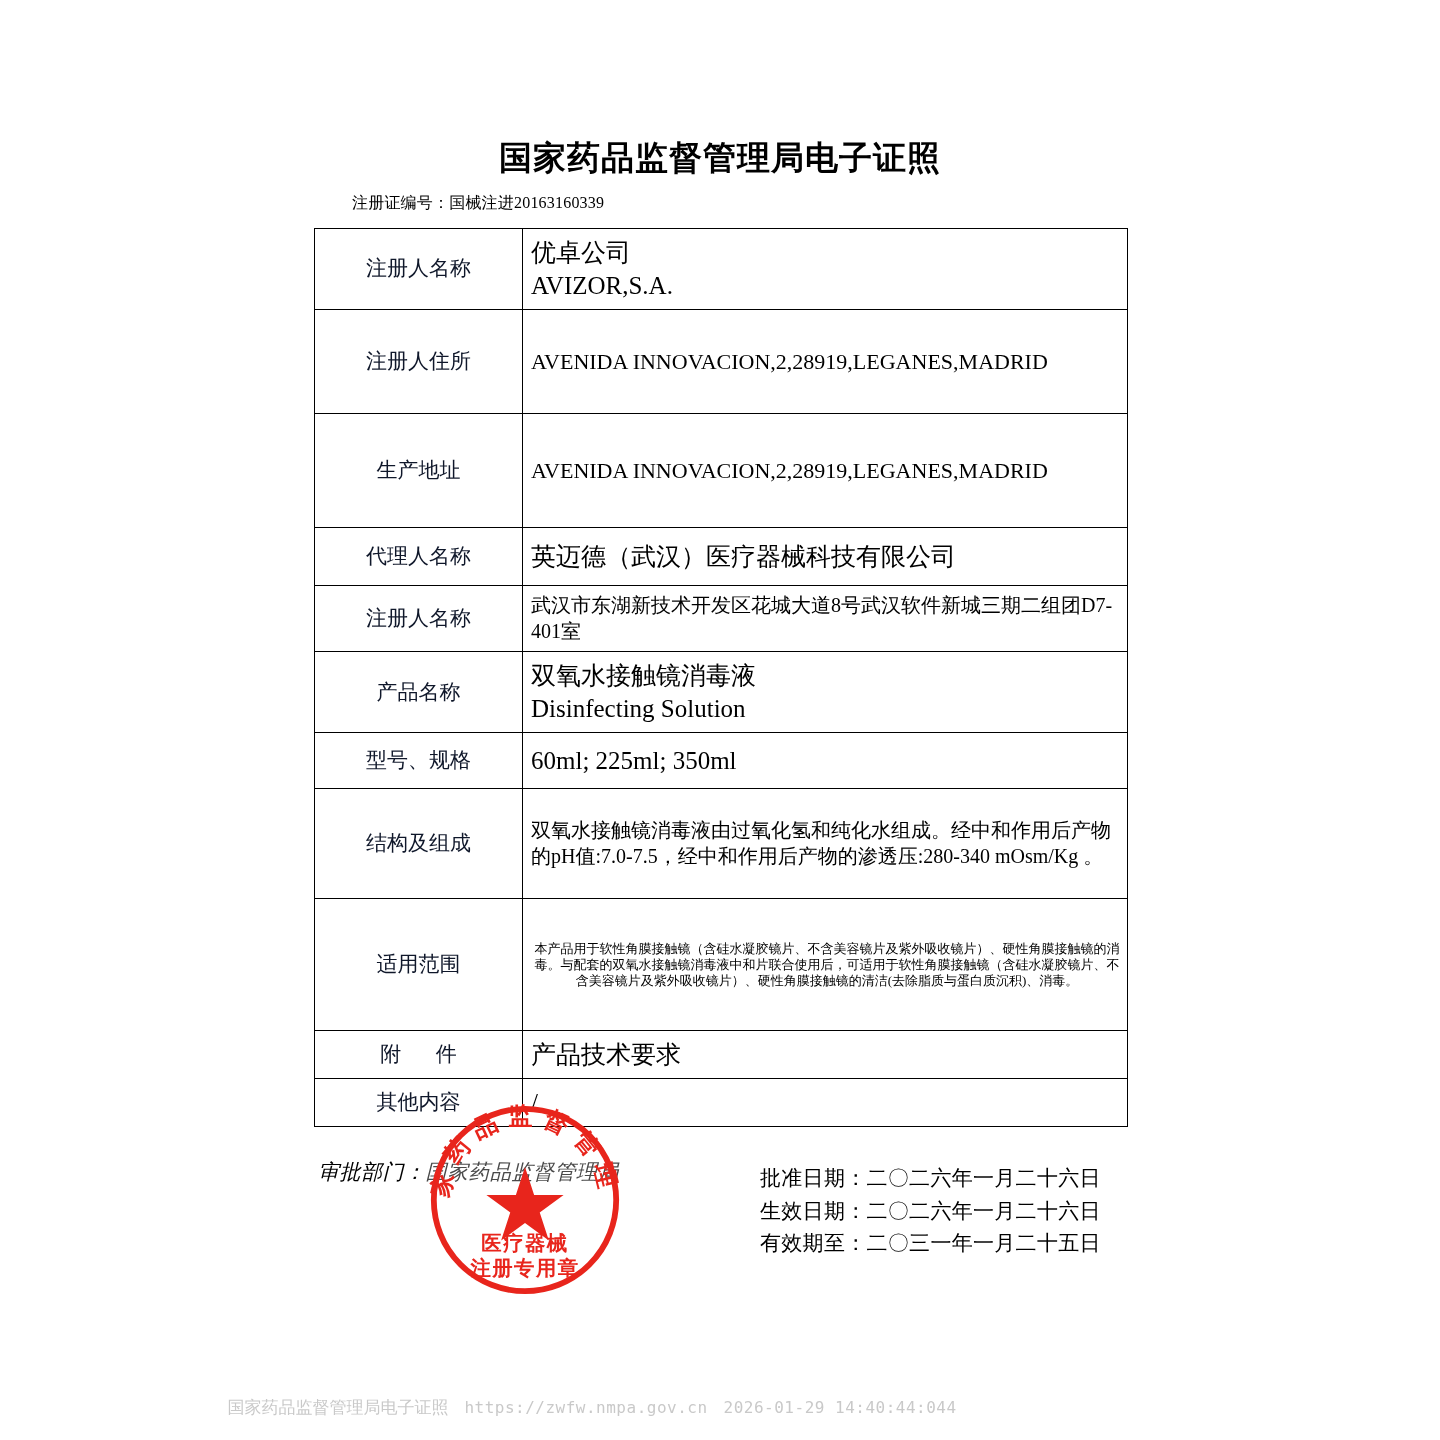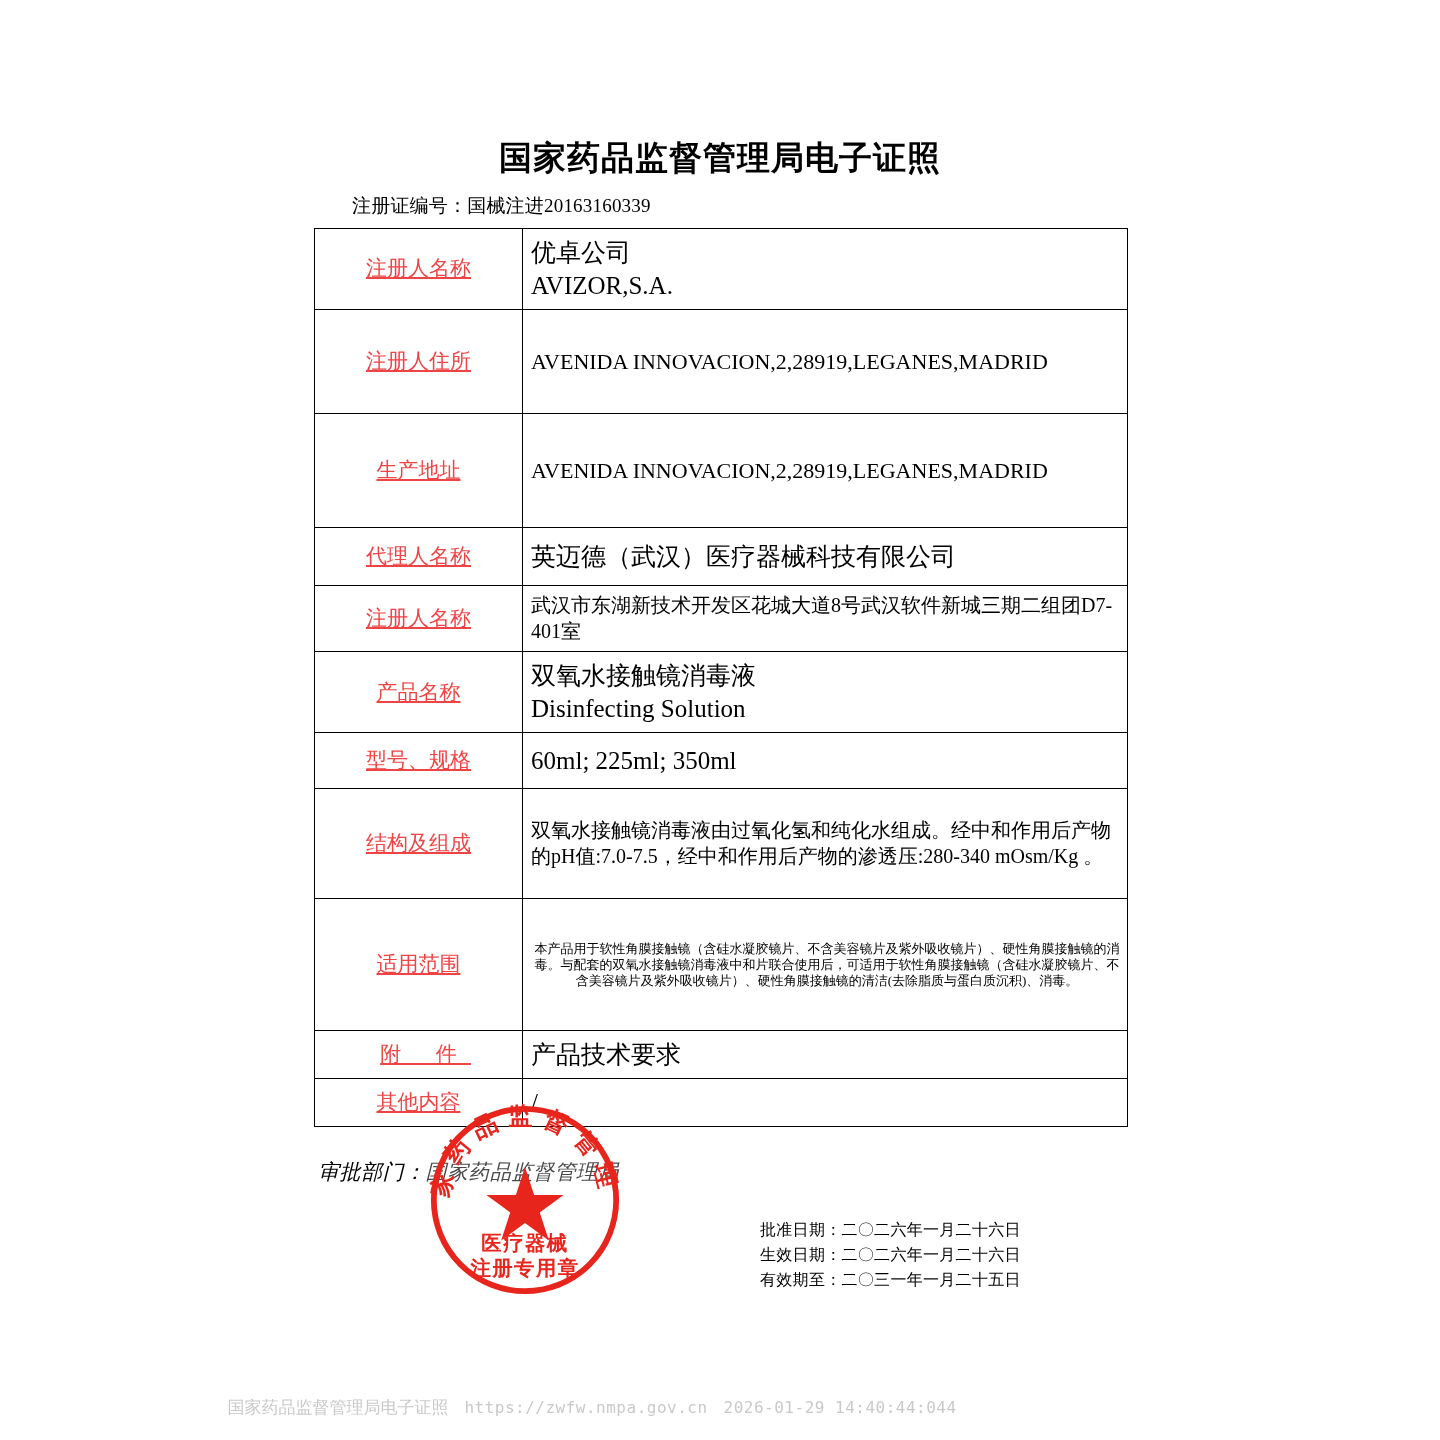--- a/index.html
+++ b/index.html
@@ -33,21 +33,21 @@
     font-size: 33px;
     font-weight: bold;
     letter-spacing: 1px;
     color: #000;
   }
 
   .reg-no {
     position: absolute;
     left: 352px;
     top: 193px;
-    font-size: 19px;
+    font-size: 16px;
     letter-spacing: 0.2px;
     white-space: nowrap;
   }
 
   
   .cert-table {
     position: absolute;
     left: 314px;
     top: 228px;
     width: 813px;
@@ -61,24 +61,23 @@
   }
   .col-label { width: 208px; }
   .col-value { width: 605px; }
 
   .lbl {
     display: block;
     text-align: center;
     font-family: "DejaVu Sans", "Liberation Sans", sans-serif;
     font-size: 21px;
     font-weight: normal;
-    color: #ef4444;
+    color: #0f172a;
     padding: 4px 0;
     line-height: 1.3;
-    text-decoration: underline;
   }
   .lbl.spaced { letter-spacing: 14px; text-indent: 14px; }
 
   .val {
     display: block;
     font-size: 25px;
     line-height: 1.32;
     padding: 7px 0 7px 8px;
     color: #000;
     white-space: pre-line;
@@ -109,22 +108,22 @@
     font-size: 21px;
     white-space: nowrap;
     letter-spacing: 0.5px;
     font-style: italic;
   }
   .approve-dept .dept-name { color: #4a4a4a; }
 
   .date-block {
     position: absolute;
     left: 760px;
-    top: 1218px;
-    font-size: 16px;
+    top: 1162px;
+    font-size: 21px;
     line-height: 1.55;
     white-space: nowrap;
   }
   .date-block div { letter-spacing: 0.3px; }
 
   
   .seal {
     position: absolute;
     left: 428px;
     top: 1103px;

